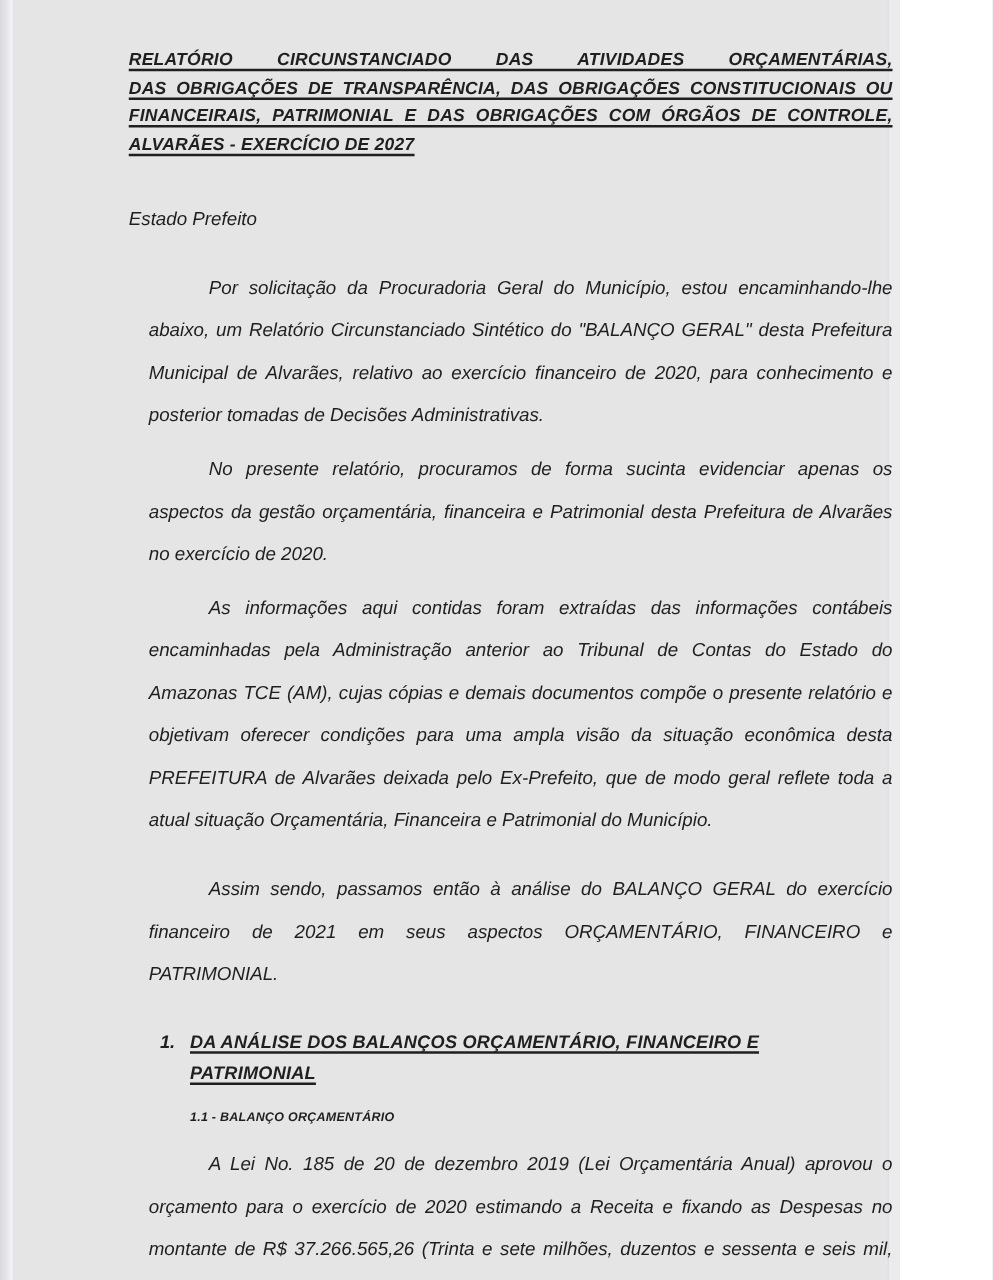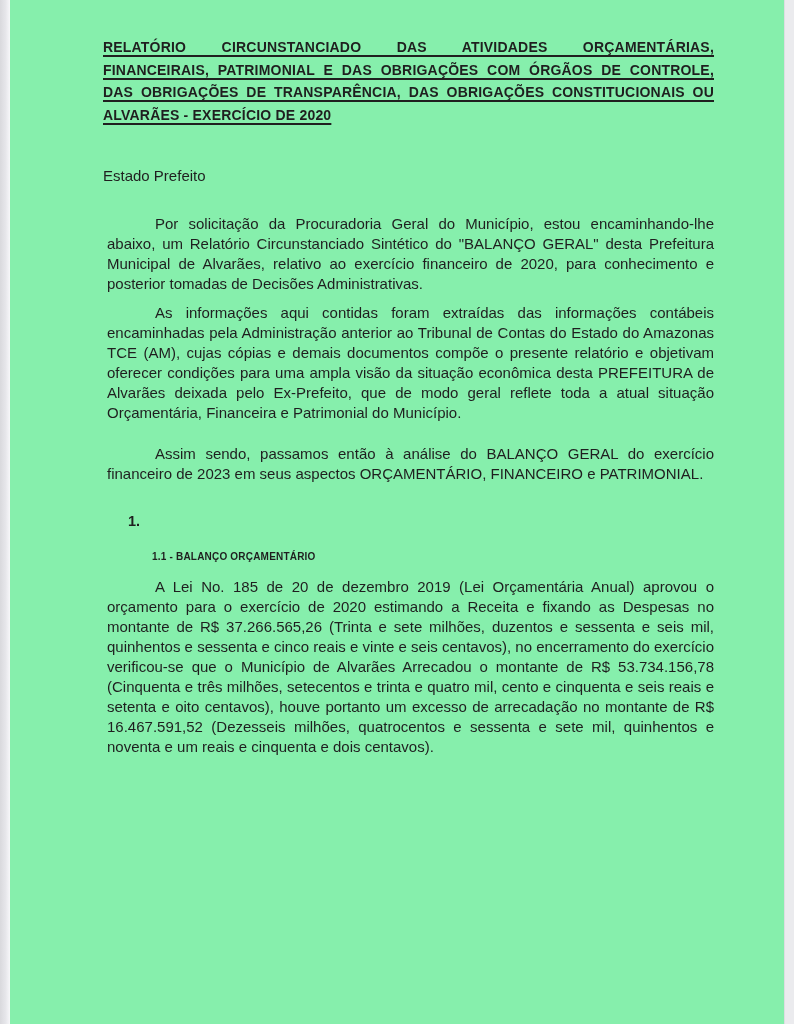--- a/index.html
+++ b/index.html
@@ -7,23 +7,24 @@
     width: 794px;
     height: 1024px;
     overflow: hidden;
     background: #ffffff;
     font-family: "Liberation Sans", sans-serif;
     color: #1f1f1f;
     -webkit-font-smoothing: antialiased;
   }
   .page {
     position: relative;
-    width: 794px;
+    width: 720px;
     height: 1024px;
-    background: #86efac;
+    background: #e5e5e5;
+    font-style: italic;
   }
   
   .edge-left {
     position: absolute; left: 0; top: 0; width: 10px; height: 100%;
     background: linear-gradient(to right, #d9d9dd 0%, #e6e6ea 55%, #f7f7f9 100%);
   }
   .edge-right {
     position: absolute; right: 0; top: 0; width: 9px; height: 100%;
     background: #ebebee;
     border-left: 1px solid #dddde1;
@@ -52,23 +53,23 @@
     text-align: left;
     text-align-last: left;
   }
   
   .salutation {
     margin: 37px 0 0 0;
     font-size: 15px;
     line-height: 25px;
   }
   .para {
-    margin: 8px 0 0 4px;
+    margin: 8px 0 0 16px;
     font-size: 15px;
-    line-height: 20px;
+    line-height: 34px;
     text-align: justify;
     text-indent: 48px;
   }
   .para.first { margin-top: 26px; }
   .para.p2 { margin-top: 9px; }
   .para.gap-before { margin-top: 21px; }
   
   .sec-heading {
     display: flex;
     margin: 25px 0 0 0;
@@ -101,34 +102,37 @@
 <body>
 
 <div class="page">
   <div class="edge-left"></div>
   <div class="edge-right"></div>
 
   <div class="content">
 
     <div class="doc-title">
       <div class="title-line">RELATÓRIO CIRCUNSTANCIADO DAS ATIVIDADES ORÇAMENTÁRIAS,</div>
+      <div class="title-line">DAS OBRIGAÇÕES DE TRANSPARÊNCIA, DAS OBRIGAÇÕES CONSTITUCIONAIS OU</div>
       <div class="title-line">FINANCEIRAIS, PATRIMONIAL E DAS OBRIGAÇÕES COM ÓRGÃOS DE CONTROLE,</div>
-      <div class="title-line">DAS OBRIGAÇÕES DE TRANSPARÊNCIA, DAS OBRIGAÇÕES CONSTITUCIONAIS OU</div>
-      <div class="title-line last">ALVARÃES - EXERCÍCIO DE 2020</div>
+      <div class="title-line last">ALVARÃES - EXERCÍCIO DE 2027</div>
     </div>
 
     <p class="salutation">Estado Prefeito</p>
 
     <p class="para first">Por solicitação da Procuradoria Geral do Município, estou encaminhando-lhe abaixo, um Relatório Circunstanciado Sintético do "BALANÇO GERAL" desta Prefeitura Municipal de Alvarães, relativo ao exercício financeiro de 2020, para conhecimento e posterior tomadas de Decisões Administrativas.</p>
+    <p class="para p2">No presente relatório, procuramos de forma sucinta evidenciar apenas os aspectos da gestão orçamentária, financeira e Patrimonial desta Prefeitura de Alvarães no exercício de 2020.</p>
     <p class="para p2">As informações aqui contidas foram extraídas das informações contábeis encaminhadas pela Administração anterior ao Tribunal de Contas do Estado do Amazonas TCE (AM), cujas cópias e demais documentos compõe o presente relatório e objetivam oferecer condições para uma ampla visão da situação econômica desta PREFEITURA de Alvarães deixada pelo Ex-Prefeito, que de modo geral reflete toda a atual situação Orçamentária, Financeira e Patrimonial do Município.</p>
-    <p class="para gap-before">Assim sendo, passamos então à análise do BALANÇO GERAL do exercício financeiro de 2023 em seus aspectos ORÇAMENTÁRIO, FINANCEIRO e PATRIMONIAL.</p>
+    <p class="para gap-before">Assim sendo, passamos então à análise do BALANÇO GERAL do exercício financeiro de 2021 em seus aspectos ORÇAMENTÁRIO, FINANCEIRO e PATRIMONIAL.</p>
 
     <div class="sec-heading">
       <span class="sec-num">1.</span>
       <span class="sec-lines">
+        <span class="sec-line">DA ANÁLISE DOS BALANÇOS ORÇAMENTÁRIO, FINANCEIRO E</span>
+        <span class="sec-line">PATRIMONIAL</span>
       </span>
     </div>
 
     <div class="sub-heading">1.1 - BALANÇO ORÇAMENTÁRIO</div>
 
     <p class="para">A Lei No. 185 de 20 de dezembro 2019 (Lei Orçamentária Anual) aprovou o orçamento para o exercício de 2020 estimando a Receita e fixando as Despesas no montante de R$ 37.266.565,26 (Trinta e sete milhões, duzentos e sessenta e seis mil, quinhentos e sessenta e cinco reais e vinte e seis centavos), no encerramento do exercício verificou-se que o Município de Alvarães Arrecadou o montante de R$ 53.734.156,78 (Cinquenta e três milhões, setecentos e trinta e quatro mil, cento e cinquenta e seis reais e setenta e oito centavos), houve portanto um excesso de arrecadação no montante de R$ 16.467.591,52 (Dezesseis milhões, quatrocentos e sessenta e sete mil, quinhentos e noventa e um reais e cinquenta e dois centavos).</p>
 
   </div>
 </div>
 

